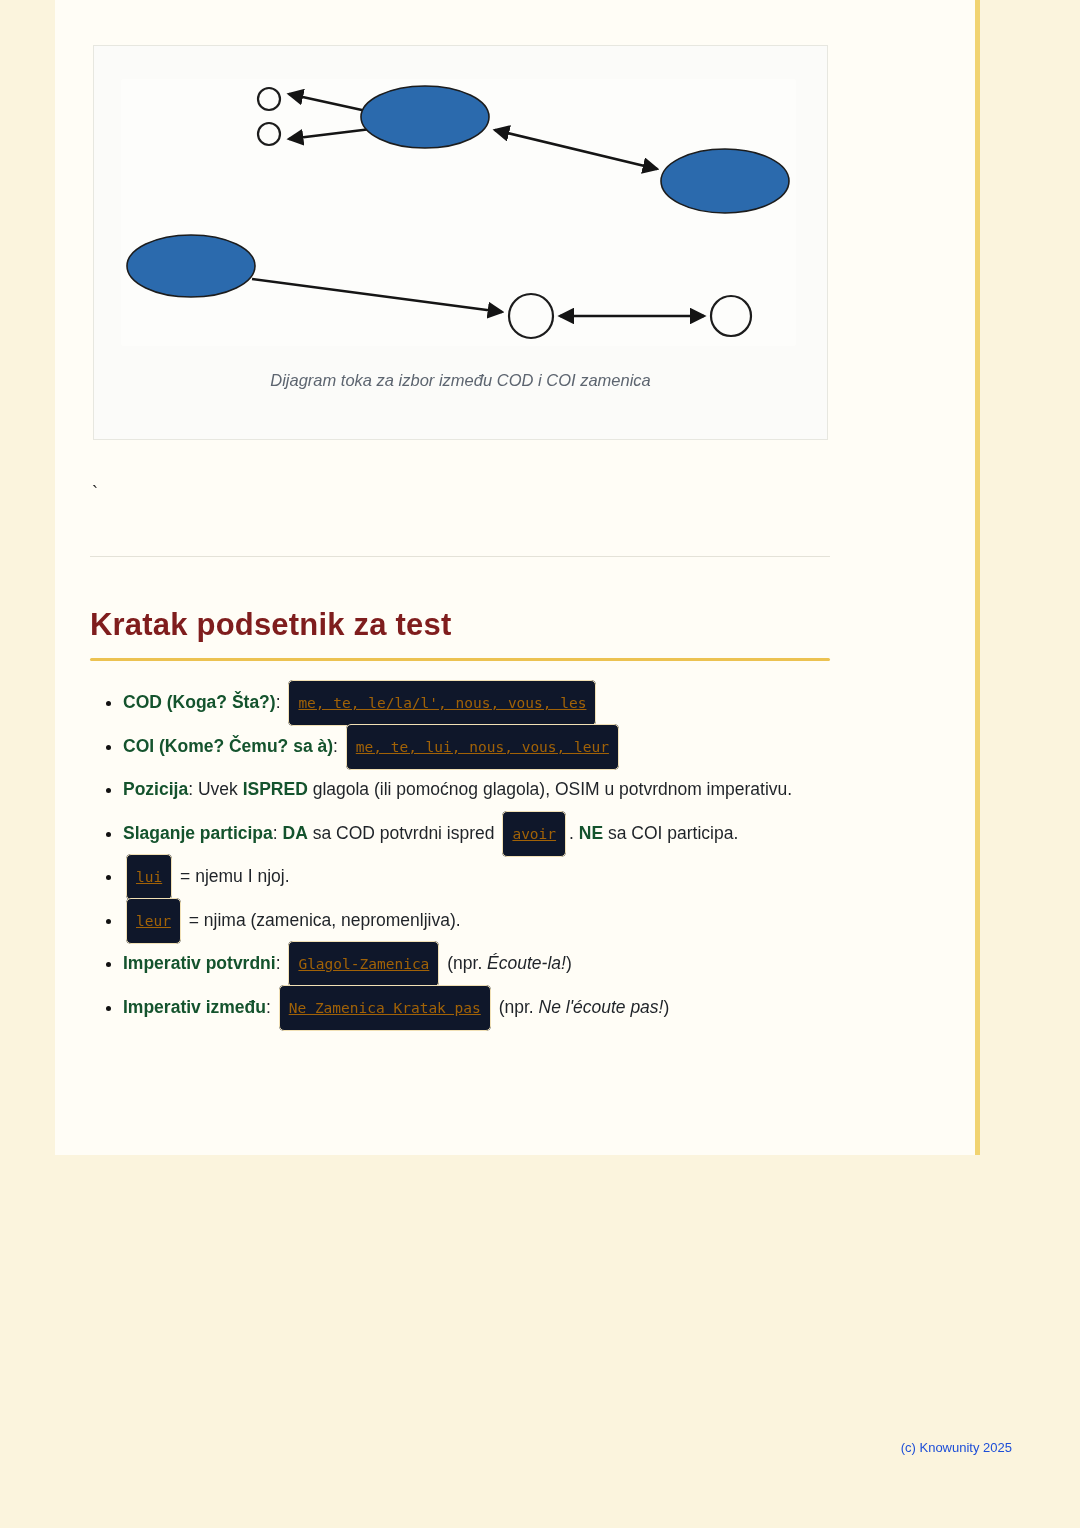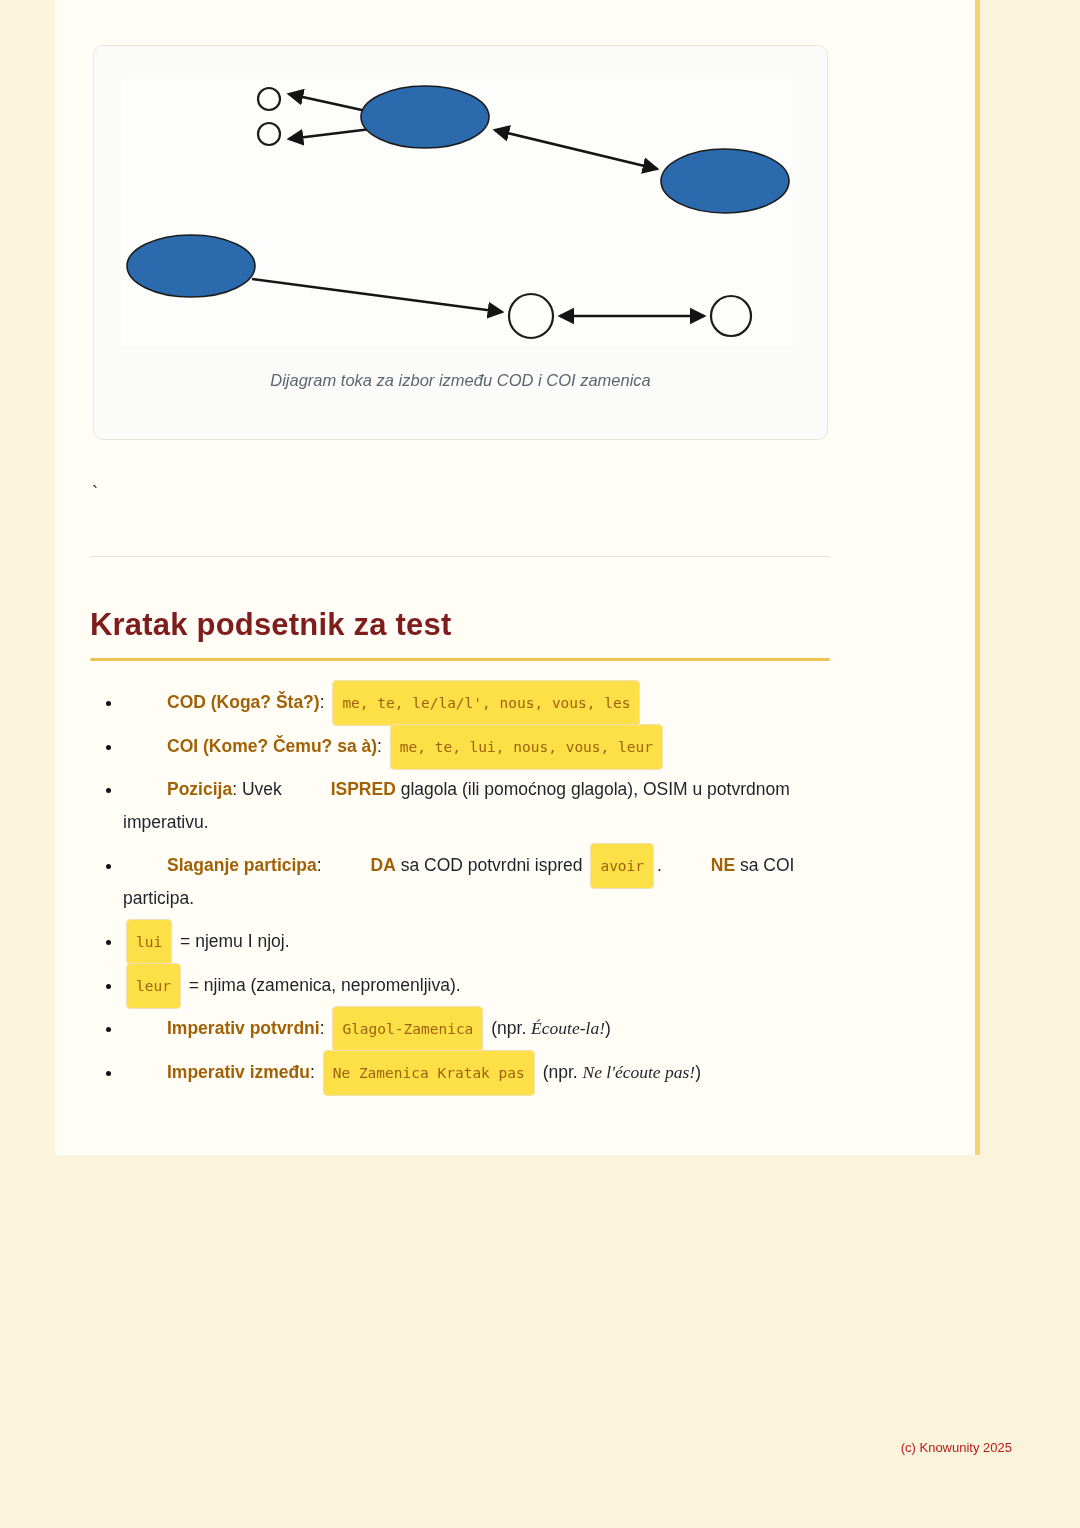--- a/index.html
+++ b/index.html
@@ -22,21 +22,21 @@
     left: 975px; top: 0;
     width: 5px; height: 1155px;
     background: #f1d371;
   }
   .diagram-card {
     position: absolute;
     left: 93px; top: 45px;
     width: 735px; height: 395px;
     background: #fbfbf9;
     border: 1px solid #e7e7e0;
-    border-radius: 10px;
+    border-radius: 0;
   }
   .diagram-img {
     position: absolute;
     left: 27px; top: 33px;
     width: 675px; height: 267px;
     background: #fdfdfb;
     border-radius: 3px;
   }
   .diagram-img svg { width: 100%; height: 100%; display: block; }
   .node-ellipse { fill: #2b6aad; stroke: #1c1c1c; stroke-width: 1.6; }
@@ -87,38 +87,39 @@
     list-style: disc;
     padding-left: 33px;
   }
   ul.reminder-list li {
     font-size: 17.5px;
     line-height: 1.86;
     margin-bottom: 11px;
     color: #1f2328;
   }
   ul.reminder-list li::marker { color: #111; }
-  ul.reminder-list strong { font-weight: 700; color: #a16207; margin-left: 44px; }
-  ul.reminder-list em { font-style: italic; font-family: Liberation Serif, serif; }
+  ul.reminder-list strong { font-weight: 700; color: #14532d; }
+  ul.reminder-list em { font-style: italic; }
   code.chip {
     font-family: "DejaVu Sans Mono", "Liberation Mono", monospace;
     font-size: 14.5px;
     color: #a16207;
-    background: #fde047;
+    background: #0f172a;
     border: 1px solid #f1e0b5;
     border-radius: 5px;
     padding: 14px 9px;
     margin: 0 3px;
     white-space: nowrap;
+    text-decoration: underline;
   }
   .footer-copyright {
     position: absolute;
     right: 68px; top: 1440px;
     font-size: 13px;
-    color: #b91c1c;
+    color: #1d4ed8;
   }
 </style>
 </head>
 <body>
 
 <div class="content-area"></div>
 <div class="right-accent-bar"></div>
 
 <div class="diagram-card">
   <div class="diagram-img">

